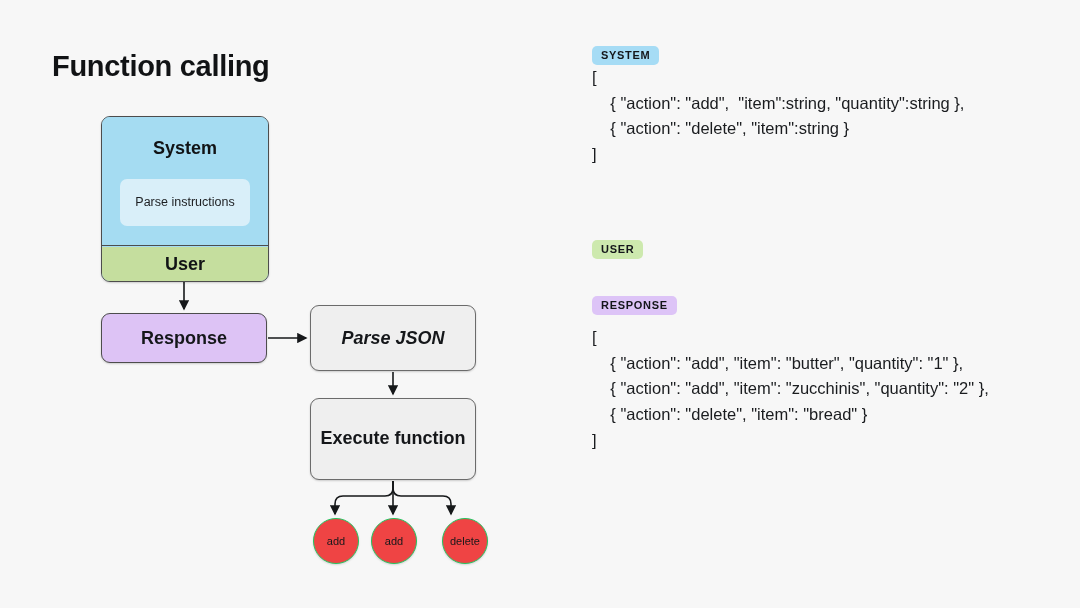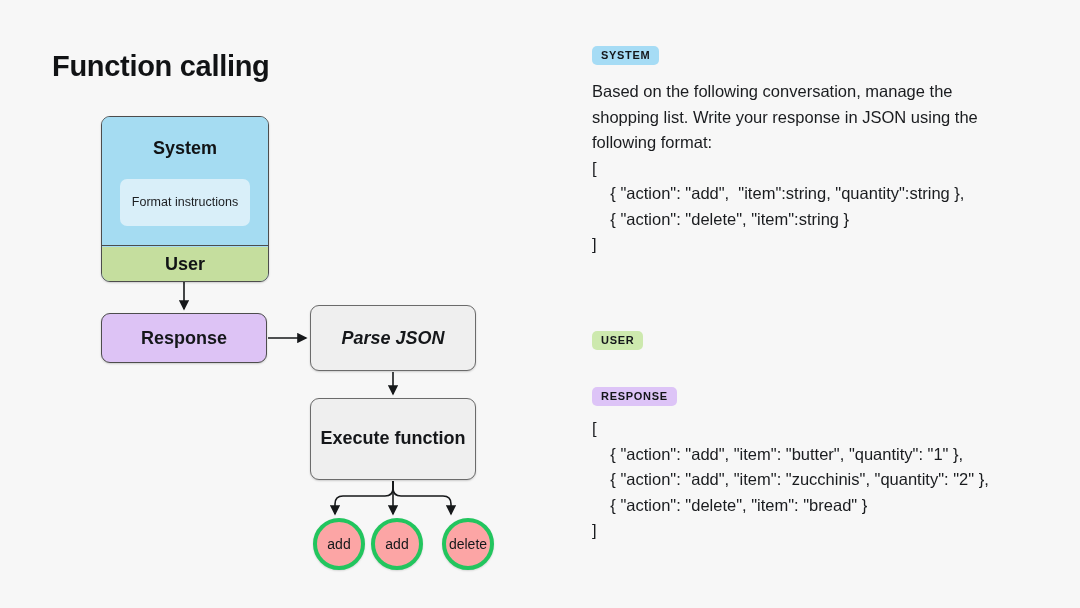--- a/index.html
+++ b/index.html
@@ -135,26 +135,26 @@
     border-radius: 9px;
     font-size: 18px;
     font-weight: bold;
     line-height: 1.2;
   }
 
   .leaf-node {
     position: absolute;
     width: 44px; height: 44px;
     border-radius: 50%;
-    background: #fca5a5;
-    border: 4px solid #22c55e;
-    display: flex;
-    align-items: center;
-    justify-content: center;
-    font-size: 14px;
+    background: #ef4444;
+    border: 1px solid #22c55e;
+    display: flex;
+    align-items: center;
+    justify-content: center;
+    font-size: 11px;
     color: #16181a;
     box-shadow: 0 1px 2px rgba(0,0,0,0.14);
   }
   #leaf-0 { left: 313px; top: 518px; }
   #leaf-1 { left: 371px; top: 518px; }
   #leaf-2 { left: 442px; top: 518px; }
 
   
   #right-panel {
     position: absolute;
@@ -212,21 +212,21 @@
       <line x1="393" y1="372" x2="393" y2="394" stroke="#16181a" stroke-width="1.6" marker-end="url(#arrow)"></line>
 
       <path d="M 393 481 L 393 514" stroke="#16181a" stroke-width="1.6" fill="none" marker-end="url(#arrow)"></path>
       <path d="M 393 481 L 393 488 Q 393 496 385 496 L 343 496 Q 335 496 335 504 L 335 514" stroke="#16181a" stroke-width="1.6" fill="none" marker-end="url(#arrow)"></path>
       <path d="M 393 481 L 393 488 Q 393 496 401 496 L 443 496 Q 451 496 451 504 L 451 514" stroke="#16181a" stroke-width="1.6" fill="none" marker-end="url(#arrow)"></path>
     </svg>
 
     <div id="sysuser-card">
       <div id="system-section">
         <div id="system-label">System</div>
-        <div id="format-box">Format
+        <div id="format-box">Parse
 instructions</div>
       </div>
       <div id="user-section">
         <span id="user-label">User</span>
       </div>
     </div>
 
     <div class="node" id="response-node">Response</div>
 
     <div class="node" id="parse-node">Parse JSON</div>
@@ -238,23 +238,20 @@
     <div class="leaf-node" id="leaf-1">add</div>
     <div class="leaf-node" id="leaf-2">delete</div>
 
   </div>
 </div>
 
 <div id="right-panel">
 
   <div id="system-block">
     <span class="badge system">SYSTEM</span>
-    <div class="msg-body">Based on the following conversation, manage the
-shopping list. Write your response in JSON using the
-following format:</div>
     <div class="msg-body" id="system-json">[
     { "action": "add",  "item":string, "quantity":string },
     { "action": "delete", "item":string }
 ]</div>
   </div>
 
   <div id="user-block">
     <span class="badge user">USER</span>
   </div>
 

